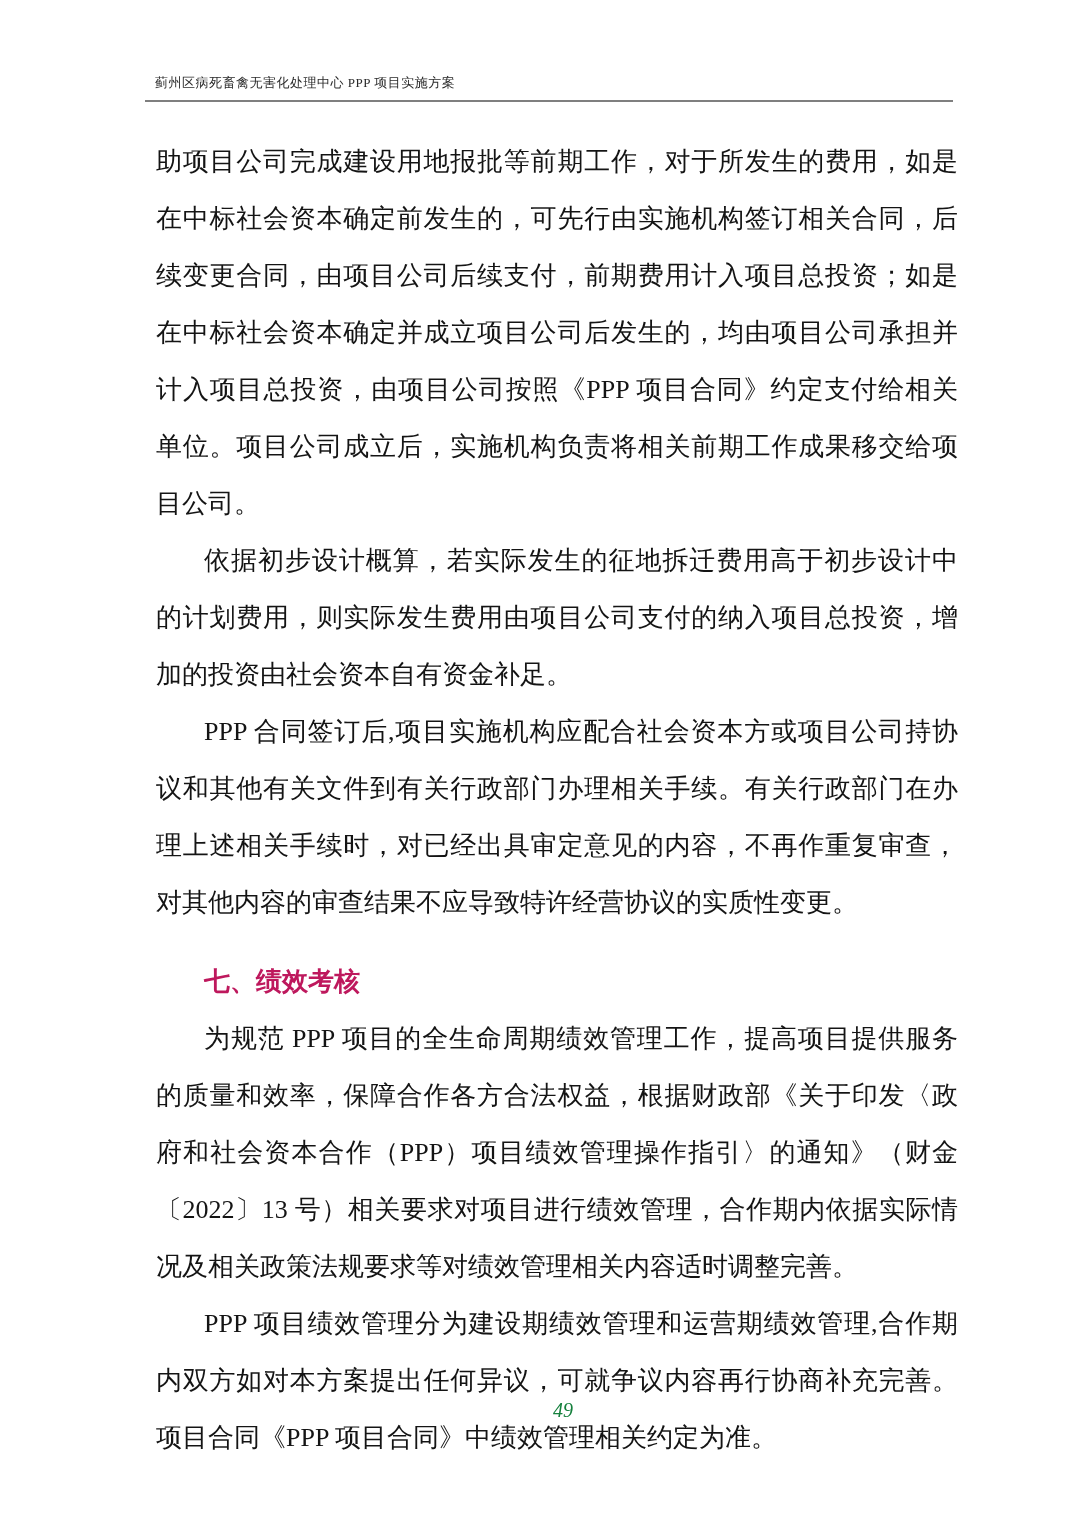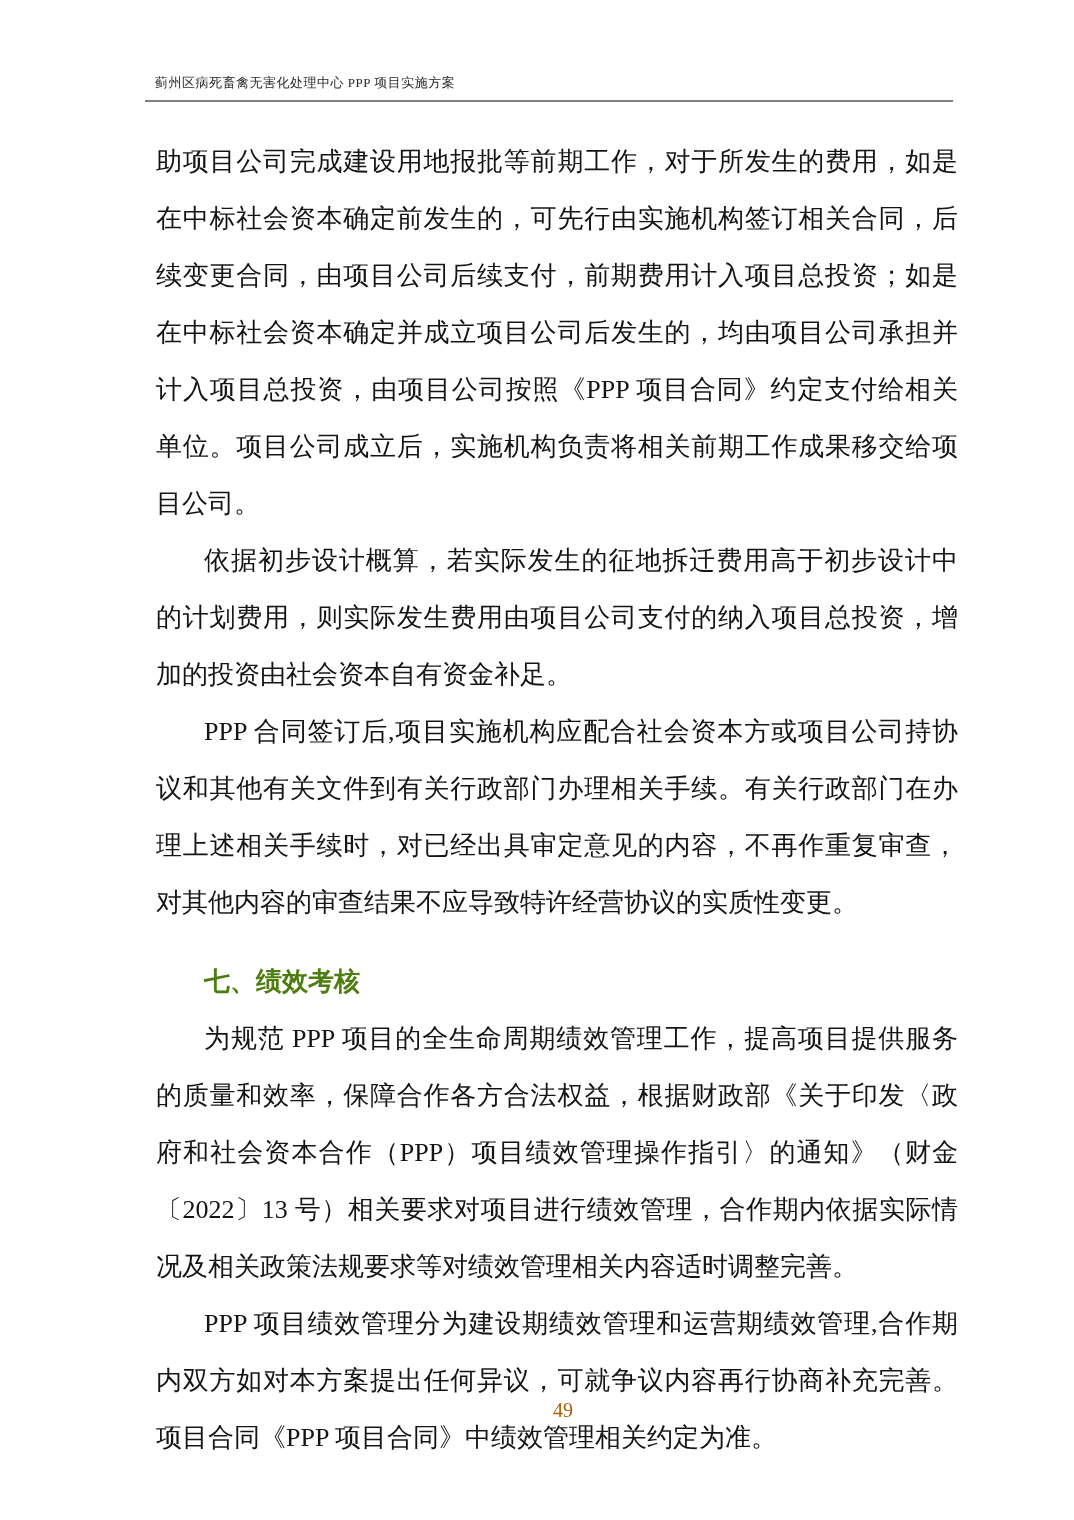--- a/index.html
+++ b/index.html
@@ -48,35 +48,36 @@
   .para.indent {
     text-indent: 1.85em;
   }
   .section-heading {
     font-size: 26px;
     line-height: 57px;
     font-weight: bold;
     margin: 22px 0 0 0;
     text-indent: 1.85em;
     text-align: left;
-    color: #4d7c0f;
+    color: #be185d;
   }
   .page-footer {
     position: absolute;
     left: 0;
     top: 1398px;
     width: 1074px;
     text-align: center;
   }
   .page-number {
     display: inline-block;
     margin-left: 52px;
     font-size: 20px;
     line-height: 24px;
-    color: #a16207;
+    color: #15803d;
+    font-style: italic;
   }
 </style>
 </head>
 <body>
 
 <div class="page">
 
   <header class="page-header">
     <span class="header-title">蓟州区病死畜禽无害化处理中心 PPP 项目实施方案</span>
   </header>

